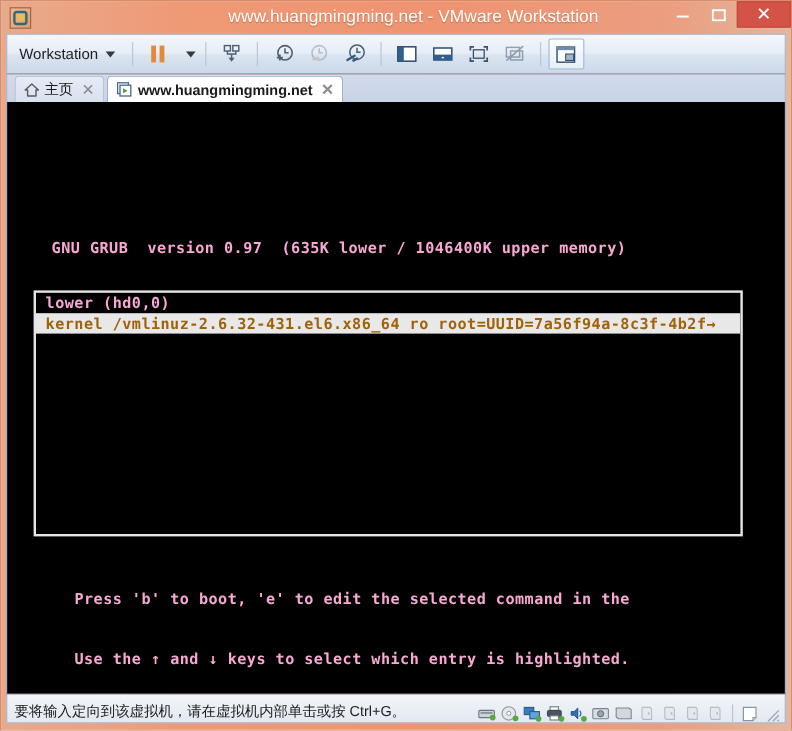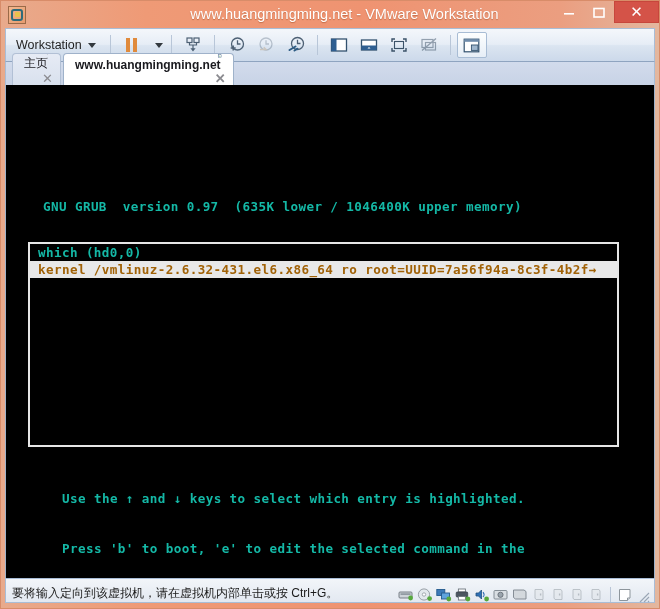--- a/index.html
+++ b/index.html
@@ -147,30 +147,29 @@
     border-left: 1px solid #a9bdd6;
     border-right: 1px solid #a9bdd6;
     border-top: 1px solid #8fa4c0;
     display: flex;
     align-items: flex-end;
     box-sizing: border-box;
     padding-left: 6px;
   }
   .vm-tab {
     display: flex;
-    align-items: flex-end;
-    height: 32px;
+    align-items: center;
+    height: 22px;
     padding: 0 6px 0 7px;
     font-size: 12px;
     color: #19191e;
     box-sizing: border-box;
     cursor: default;
     border-top-left-radius: 4px;
     border-top-right-radius: 4px;
-    flex-direction: column;
   }
   .vm-tab.inactive {
     background: linear-gradient(to bottom,#e6ebf5,#d9e1ee);
     border: 1px solid #b2c0d5;
     border-bottom: none;
     margin-right: 2px;
   }
   .vm-tab.active {
     background: #ffffff;
     border: 1px solid #9fb2ca;
@@ -190,21 +189,21 @@
     flex: 1 1 auto;
     margin: 0 4px;
     background: #000000;
     border-left: 1px solid #9fb2ca;
     border-right: 1px solid #9fb2ca;
     position: relative;
     overflow: hidden;
   }
   .grub {
     font-family: "DejaVu Sans Mono", "Liberation Mono", monospace;
-    color: #14b8a6;
+    color: #f9a8d4;
     font-size: 12.6px;
     letter-spacing: 0.4px;
     white-space: pre;
   }
   #grub-header {
     position: absolute;
     left: 37px; top: 114px;
     font-weight: bold;
   }
   #grub-box {
@@ -413,27 +412,27 @@
       <span class="tab-label">www.huangmingming.net</span>
       <span class="tab-close">✕</span>
     </div>
   </div>
 
   <div id="vm-console">
 
     <div id="grub-header" class="grub">GNU GRUB  version 0.97  (635K lower / 1046400K upper memory)</div>
 
     <div id="grub-box">
-      <div class="grub grub-entry">which (hd0,0)</div>
+      <div class="grub grub-entry">lower (hd0,0)</div>
       <div class="grub grub-entry selected">kernel /vmlinuz-2.6.32-431.el6.x86_64 ro root=UUID=7a56f94a-8c3f-4b2f→</div>
     </div>
 
     <div id="grub-help" class="grub">
+      <div>Press 'b' to boot, 'e' to edit the selected command in the</div>
       <div>Use the ↑ and ↓ keys to select which entry is highlighted.</div>
-      <div>Press 'b' to boot, 'e' to edit the selected command in the</div>
       
       
       
     </div>
   </div>
 
   <div id="status-bar">
     <div id="status-message">要将输入定向到该虚拟机，请在虚拟机内部单击或按 Ctrl+G。</div>
 
     <div id="status-devices">

